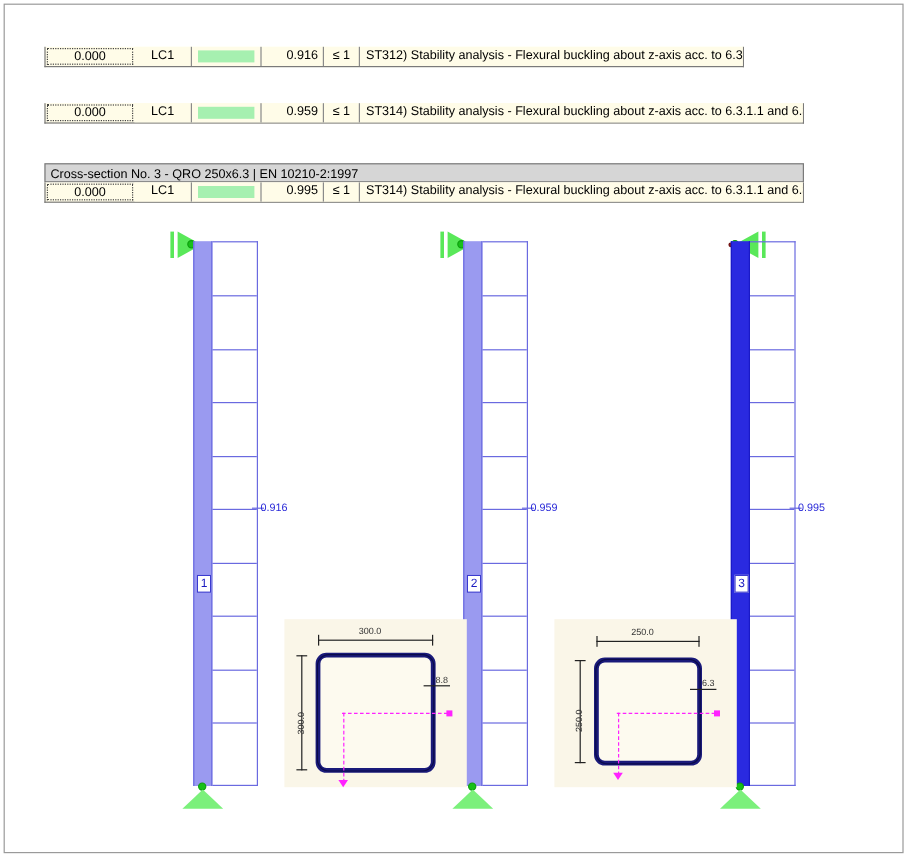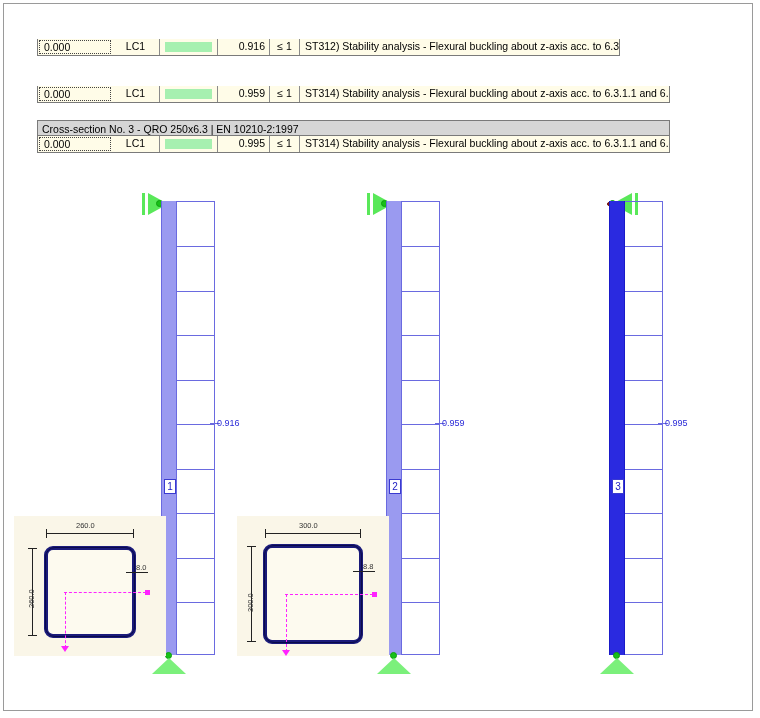--- a/index.html
+++ b/index.html
@@ -43,21 +43,21 @@
   }
   .cell{
     box-sizing:border-box;
     border-right:1px solid #8a8a8a;
     line-height:15px;
     padding:0 4px;
     white-space:nowrap;
     overflow:hidden;
     background:#fffce8;
   }
-  .c-loc{width:72px;text-align:left;
+  .c-loc{width:72px;text-align:center;
          border:1px dotted #444;margin:1px;line-height:13px;
          background:#fffce8;}
   .c-lc{width:48px;text-align:center;}
   .c-swatch{width:58px;position:relative;}
   .c-swatch i{
     position:absolute;left:5px;top:3px;right:5px;bottom:3px;
     background:#a6f0b0;display:block;
   }
   .c-ratio{width:52px;text-align:right;}
   .c-limit{width:30px;text-align:center;}
@@ -201,21 +201,21 @@
       <div class="cell c-lc">LC1</div>
       <div class="cell c-swatch">
           <i style="background: rgb(166, 240, 176);"></i>
         </div>
       <div class="cell c-ratio">0.959</div>
       <div class="cell c-limit">≤ 1</div>
       <div class="cell c-desc">ST314) Stability analysis - Flexural buckling about z-axis acc. to 6.3.1.1 and 6.3.1.2 - Class 4</div>
     </div>
   </div>
 
-  <div class="cs-block" style="top:116px;width:633px;">
+  <div class="cs-block" style="top:132px;width:633px;">
     <div class="cs-title">Cross-section No.  3 - QRO 250x6.3 | EN 10210-2:1997</div>
     <div class="cs-row">
       <div class="cell c-loc">0.000</div>
       <div class="cell c-lc">LC1</div>
       <div class="cell c-swatch">
           <i style="background: rgb(166, 240, 176);"></i>
         </div>
       <div class="cell c-ratio">0.995</div>
       <div class="cell c-limit">≤ 1</div>
       <div class="cell c-desc">ST314) Stability analysis - Flexural buckling about z-axis acc. to 6.3.1.1 and 6.3.1.2 - Class 4</div>
@@ -247,41 +247,20 @@
       <div class="ratio-tick" style="left:206px;top:254px;"></div>
       <div class="ratio-label" style="left:213px;top:249px;">0.916</div>
 
       <div class="member-tag" style="left:160px;top:310px;">1</div>
 
       <div class="node-dot" style="left:161px;top:483px;"></div>
       <div class="sup-pin" style="left:148px;top:485px;">
         <div class="tri"></div>
       </div>
 
-      <div class="xs-panel" style="left:10px;top:347px;width:152px;height:140px;">
-        <div class="xs-tube" style="left:30px;top:30px;width:92px;height:92px;"></div>
-
-        <div class="dim-line dim-h" style="left:32px;top:17px;width:88px;"></div>
-        <div class="dim-tick" style="left:32px;top:13px;"></div>
-        <div class="dim-tick" style="left:119px;top:13px;"></div>
-        <div class="dim-text" style="left:62px;top:5px;">260.0</div>
-
-        <div class="dim-line dim-v" style="left:18px;top:32px;height:88px;"></div>
-        <div class="dim-tick-h" style="left:14px;top:32px;"></div>
-        <div class="dim-tick-h" style="left:14px;top:119px;"></div>
-        <div class="dim-text vert" style="left:13px;top:92px;">260.0</div>
-
-        <div class="dim-line dim-h" style="left:112px;top:56px;width:22px;"></div>
-        <div class="dim-text" style="left:122px;top:47px;">8.0</div>
-
-        <div class="ax-h" style="left:50px;top:76px;width:82px;"></div>
-        <div class="ax-sq" style="left:131px;top:74px;"></div>
-        <div class="ax-v" style="left:51px;top:76px;height:56px;"></div>
-        <div class="ax-arrow-d" style="left:47px;top:130px;"></div>
-      </div>
     </div>
 
     <div class="model" style="left:225px;">
       <div class="sup-roller" style="left:138px;top:24px;">
         <div class="bar"></div>
           <div class="tri"></div>
       </div>
       <div class="node-dot" style="left:152px;top:31px;"></div>
       <div class="node-dot red" style="left:163px;top:33px;"></div>
 
@@ -353,16 +332,37 @@
       <div class="ratio-tick" style="left:206px;top:254px;"></div>
       <div class="ratio-label" style="left:213px;top:249px;">0.995</div>
 
       <div class="member-tag" style="left:160px;top:310px;">3</div>
 
       <div class="node-dot" style="left:161px;top:483px;"></div>
       <div class="sup-pin" style="left:148px;top:485px;">
         <div class="tri"></div>
       </div>
 
+      <div class="xs-panel" style="left:10px;top:347px;width:152px;height:140px;">
+        <div class="xs-tube" style="left:33px;top:32px;width:90px;height:90px;"></div>
+
+        <div class="dim-line dim-h" style="left:35px;top:18px;width:86px;"></div>
+        <div class="dim-tick" style="left:35px;top:14px;"></div>
+        <div class="dim-tick" style="left:120px;top:14px;"></div>
+        <div class="dim-text" style="left:64px;top:6px;">250.0</div>
+
+        <div class="dim-line dim-v" style="left:21px;top:34px;height:86px;"></div>
+        <div class="dim-tick-h" style="left:17px;top:34px;"></div>
+        <div class="dim-tick-h" style="left:17px;top:119px;"></div>
+        <div class="dim-text vert" style="left:16px;top:94px;">250.0</div>
+
+        <div class="dim-line dim-h" style="left:113px;top:58px;width:22px;"></div>
+        <div class="dim-text" style="left:123px;top:49px;">6.3</div>
+
+        <div class="ax-h" style="left:52px;top:78px;width:82px;"></div>
+        <div class="ax-sq" style="left:133px;top:76px;"></div>
+        <div class="ax-v" style="left:53px;top:78px;height:52px;"></div>
+        <div class="ax-arrow-d" style="left:49px;top:128px;"></div>
+      </div>
     </div>
 
   </div>
 </div>
 
 </body></html>

